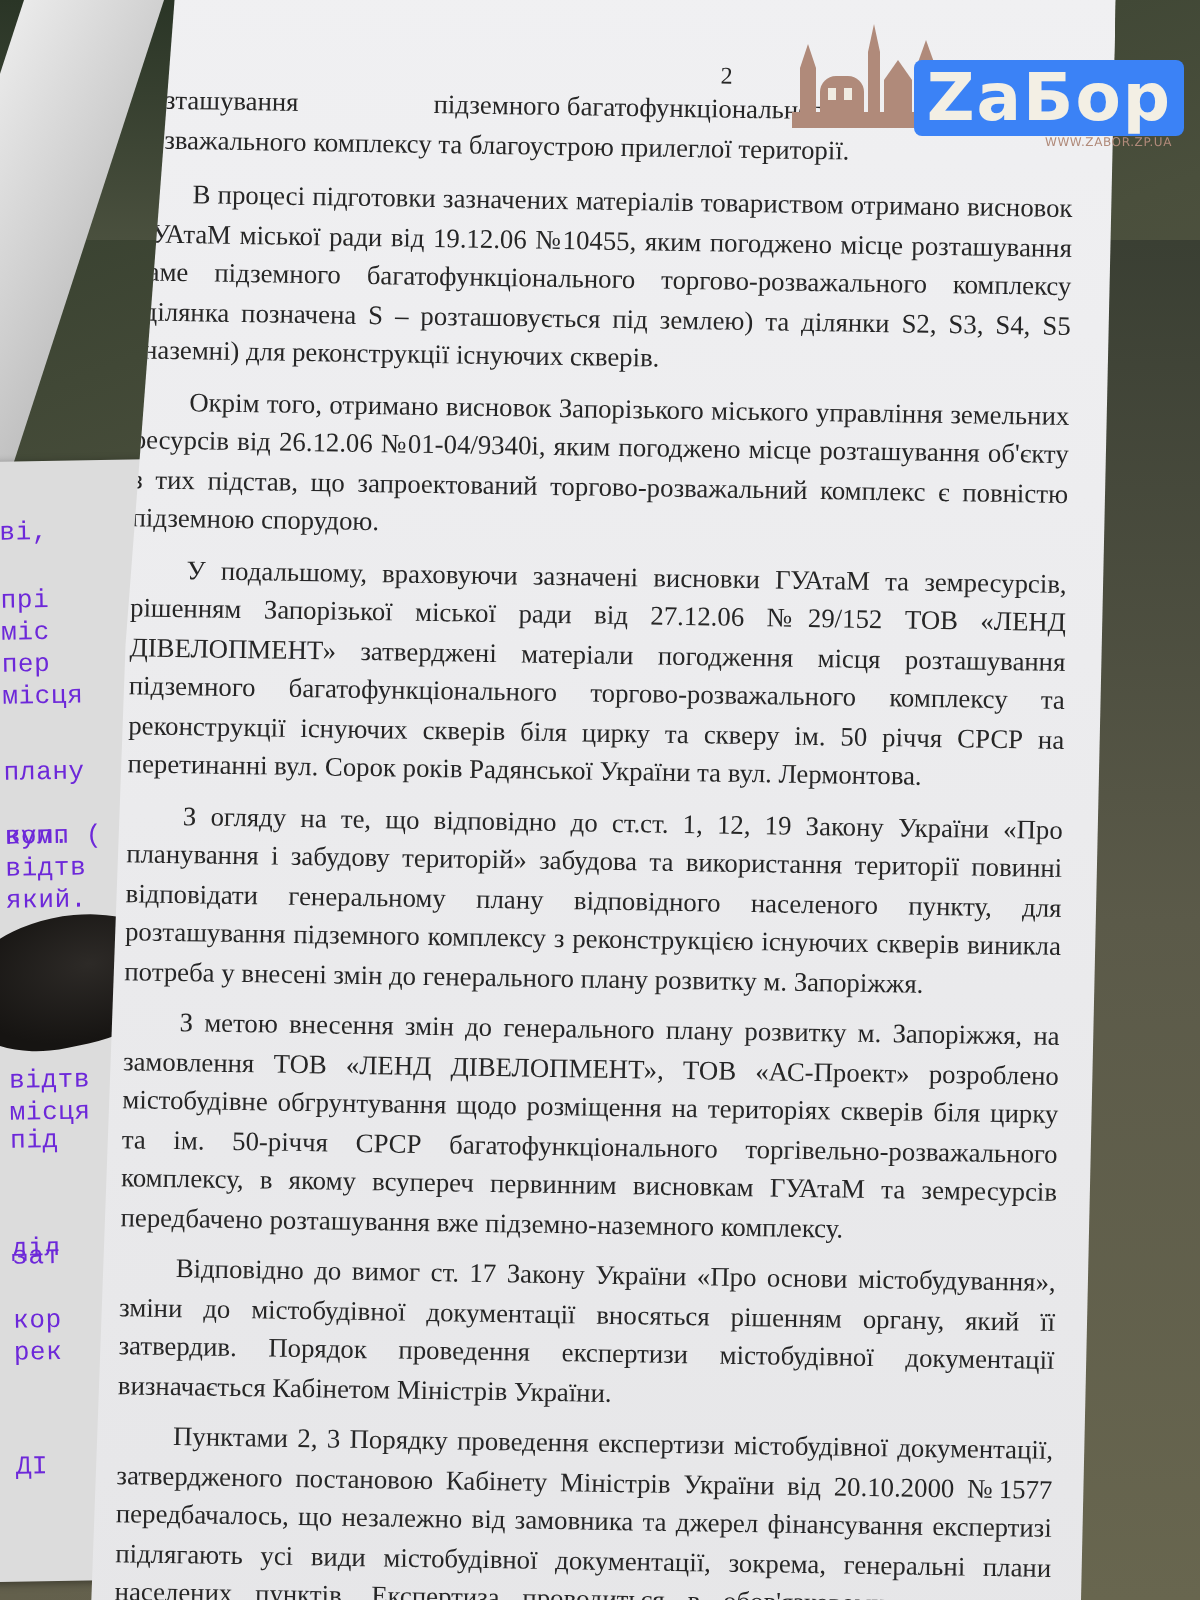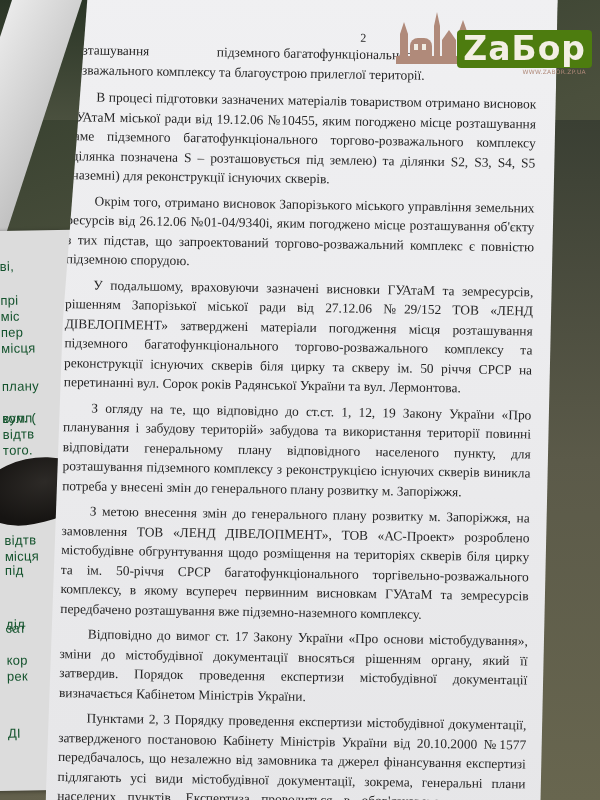--- a/index.html
+++ b/index.html
@@ -36,22 +36,22 @@
       height: 560px;
       background: #dcdcdc;
       transform: rotate(-1deg);
       box-shadow: 1px 1px 4px rgba(0,0,0,0.4);
       overflow: hidden;
     }
     .under-line {
       position: absolute;
       left: 14px;
       font-size: 13px;
-      color: #14532d;
-      font-family: Liberation Sans, sans-serif;
+      color: #6d28d9;
+      font-family: Liberation Mono, monospace;
       letter-spacing: 0.3px;
     }
     
     .curl {
       position: absolute;
       left: 0;
       top: 0;
       width: 70px;
       height: 300px;
       background: linear-gradient(100deg, #eaeaea 0%, #cfcfcf 60%, #bcbcbc 100%);
@@ -117,21 +117,21 @@
       height: 62px;
     }
     .logo-text {
       position: absolute;
       right: 4px;
       top: 18px;
       font-family: "DejaVu Sans", sans-serif;
       font-weight: bold;
       font-size: 33px;
       color: #f3efe4;
-      background: #4d7c0f;
+      background: #3b82f6;
       padding: 0 6px;
       border-radius: 4px;
       line-height: 38px;
       letter-spacing: 1px;
     }
     .logo-url {
       position: absolute;
       right: 10px;
       top: 56px;
       font-family: "DejaVu Sans", sans-serif;
@@ -151,21 +151,21 @@
 <div class="under-page">
   <span class="under-line" style="top:28px">ві,</span>
   <span class="under-line" style="top:62px">прі</span>
   <span class="under-line" style="top:78px">міс</span>
   <span class="under-line" style="top:94px">пер</span>
   <span class="under-line" style="top:110px">місця</span>
   <span class="under-line" style="top:148px">плану</span>
   <span class="under-line" style="top:180px">комп</span>
   <span class="under-line" style="top:180px">вул. (</span>
   <span class="under-line" style="top:196px">відтв</span>
-  <span class="under-line" style="top:212px">того.</span>
+  <span class="under-line" style="top:212px">який.</span>
   <span class="under-line" style="top:302px">відтв</span>
   <span class="under-line" style="top:318px">місця</span>
   <span class="under-line" style="top:332px">під</span>
   <span class="under-line" style="top:390px">зат</span>
   <span class="under-line" style="top:386px">діл</span>
   <span class="under-line" style="top:422px">кор</span>
   <span class="under-line" style="top:438px">рек</span>
   <span class="under-line" style="top:495px">ДІ</span>
 </div>
 

